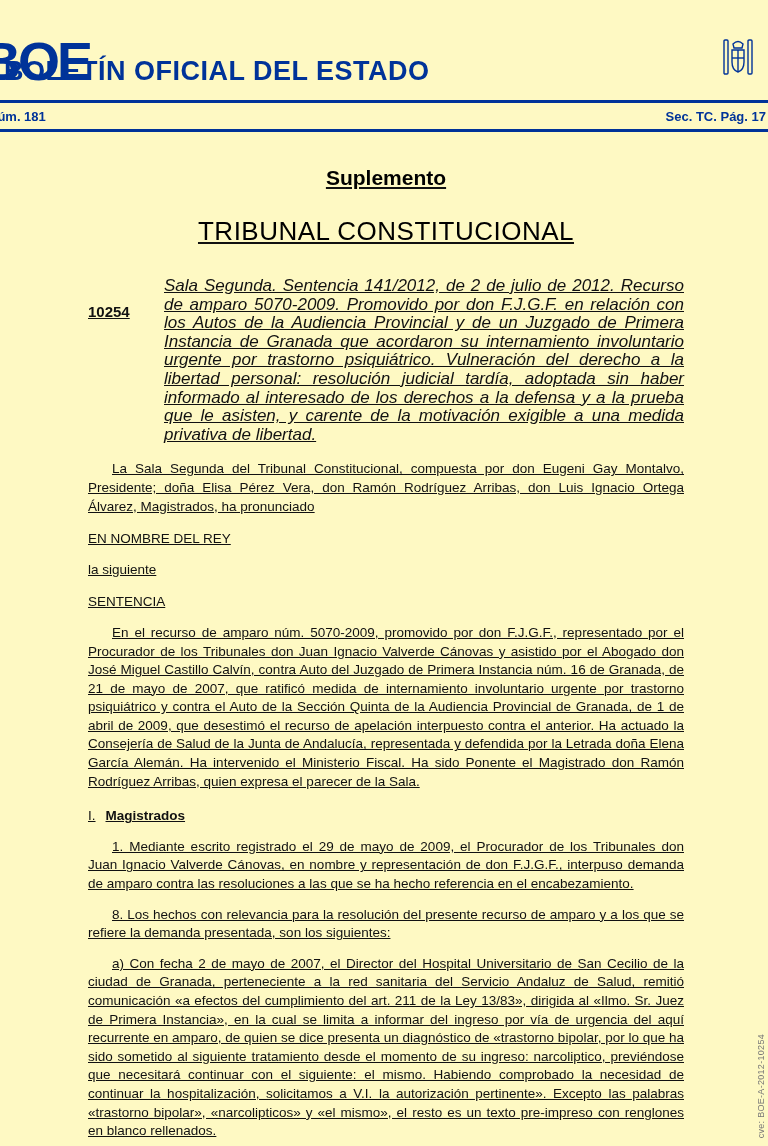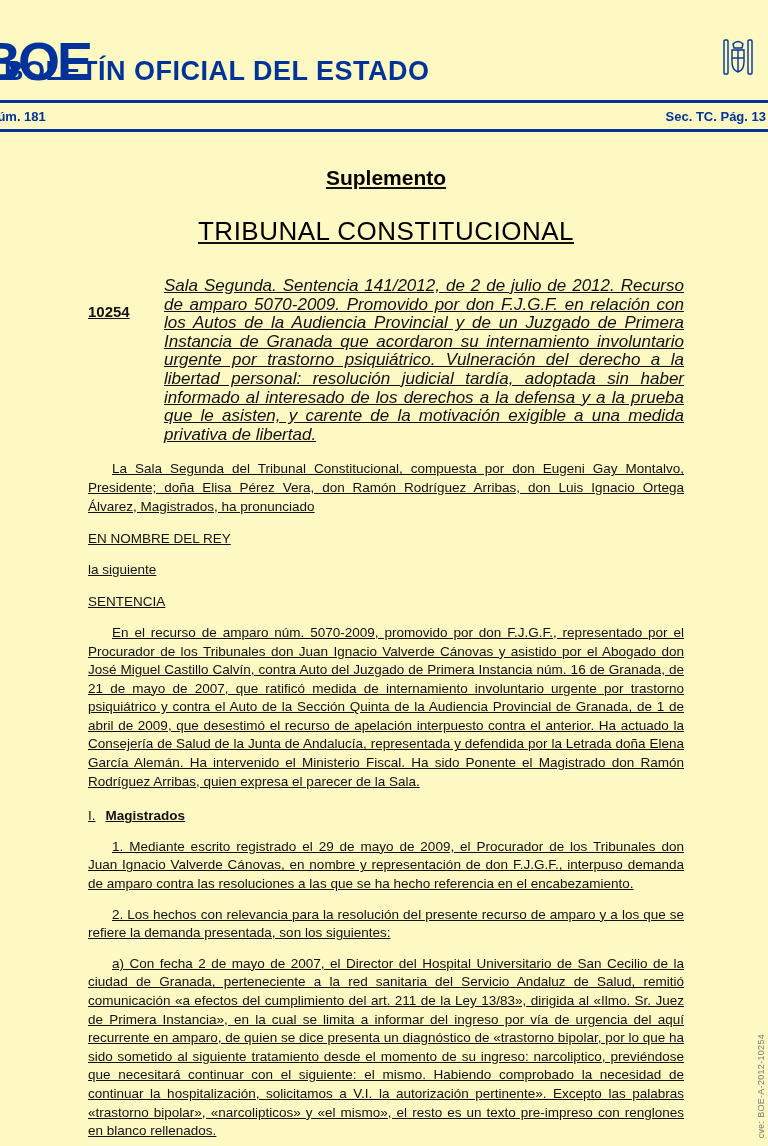--- a/index.html
+++ b/index.html
@@ -96,21 +96,21 @@
         <path d="M13 6 q5 -5 10 0 l-1 4 h-8 z"></path>
         <line x1="18" y1="12" x2="18" y2="34"></line>
         <line x1="12" y1="20" x2="24" y2="20"></line>
       </svg>
     </div>
   </header>
 
   <div class="rule"></div>
   <div class="meta-row">
     <span class="meta-issue">Núm. 181</span>
-    <span class="meta-sec">Sec. TC.   Pág. 13</span>
+    <span class="meta-sec">Sec. TC.   Pág. 17</span>
   </div>
   <div class="rule"></div>
 
   <main class="content">
 
     <h2 class="supplement">Suplemento</h2>
     <h3 class="court">TRIBUNAL CONSTITUCIONAL</h3>
 
     <div class="item">
       <div class="item-num">10254</div>
@@ -124,21 +124,21 @@
     <p class="para">la siguiente</p>
 
     <p class="center">SENTENCIA</p>
 
     <p class="para indent">En el recurso de amparo núm. 5070-2009, promovido por don F.J.G.F., representado por el Procurador de los Tribunales don Juan Ignacio Valverde Cánovas y asistido por el Abogado don José Miguel Castillo Calvín, contra Auto del Juzgado de Primera Instancia núm. 16 de Granada, de 21 de mayo de 2007, que ratificó medida de internamiento involuntario urgente por trastorno psiquiátrico y contra el Auto de la Sección Quinta de la Audiencia Provincial de Granada, de 1 de abril de 2009, que desestimó el recurso de apelación interpuesto contra el anterior. Ha actuado la Consejería de Salud de la Junta de Andalucía, representada y defendida por la Letrada doña Elena García Alemán. Ha intervenido el Ministerio Fiscal. Ha sido Ponente el Magistrado don Ramón Rodríguez Arribas, quien expresa el parecer de la Sala.</p>
 
     <p class="center gap-lg"><span>I.</span><span class="heading-sep"></span><strong>Magistrados</strong></p>
 
     <p class="para indent">1.   Mediante escrito registrado el 29 de mayo de 2009, el Procurador de los Tribunales don Juan Ignacio Valverde Cánovas, en nombre y representación de don F.J.G.F., interpuso demanda de amparo contra las resoluciones a las que se ha hecho referencia en el encabezamiento.</p>
 
-    <p class="para indent">2.   Los hechos con relevancia para la resolución del presente recurso de amparo y a los que se refiere la demanda presentada, son los siguientes:</p>
+    <p class="para indent">8.   Los hechos con relevancia para la resolución del presente recurso de amparo y a los que se refiere la demanda presentada, son los siguientes:</p>
 
     <p class="para indent">a)   Con fecha 2 de mayo de 2007, el Director del Hospital Universitario de San Cecilio de la ciudad de Granada, perteneciente a la red sanitaria del Servicio Andaluz de Salud, remitió comunicación «a efectos del cumplimiento del art. 211 de la Ley 13/83», dirigida al «Ilmo. Sr. Juez de Primera Instancia», en la cual se limita a informar del ingreso por vía de urgencia del aquí recurrente en amparo, de quien se dice presenta un diagnóstico de «trastorno bipolar, por lo que ha sido sometido al siguiente tratamiento desde el momento de su ingreso: narcoliptico, previéndose que necesitará continuar con el siguiente: el mismo. Habiendo comprobado la necesidad de continuar la hospitalización, solicitamos a V.I. la autorización pertinente». Excepto las palabras «trastorno bipolar», «narcolipticos» y «el mismo», el resto es un texto pre-impreso con renglones en blanco rellenados.</p>
 
   </main>
 
   <div class="cve">cve: BOE-A-2012-10254</div>
 
 </div>
 
 </body></html>

